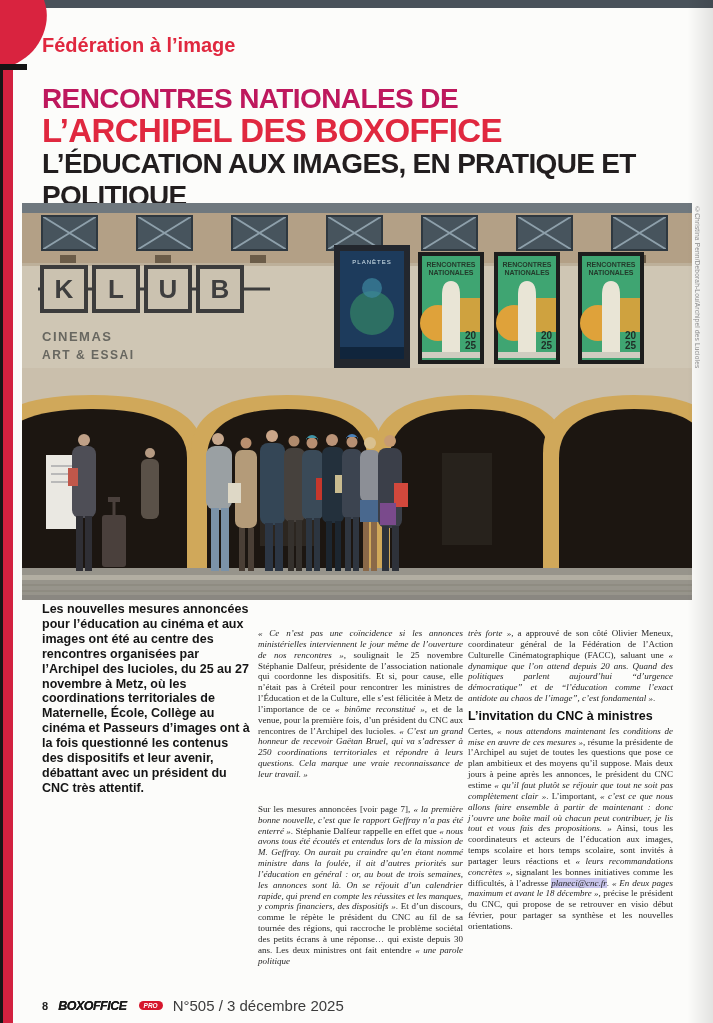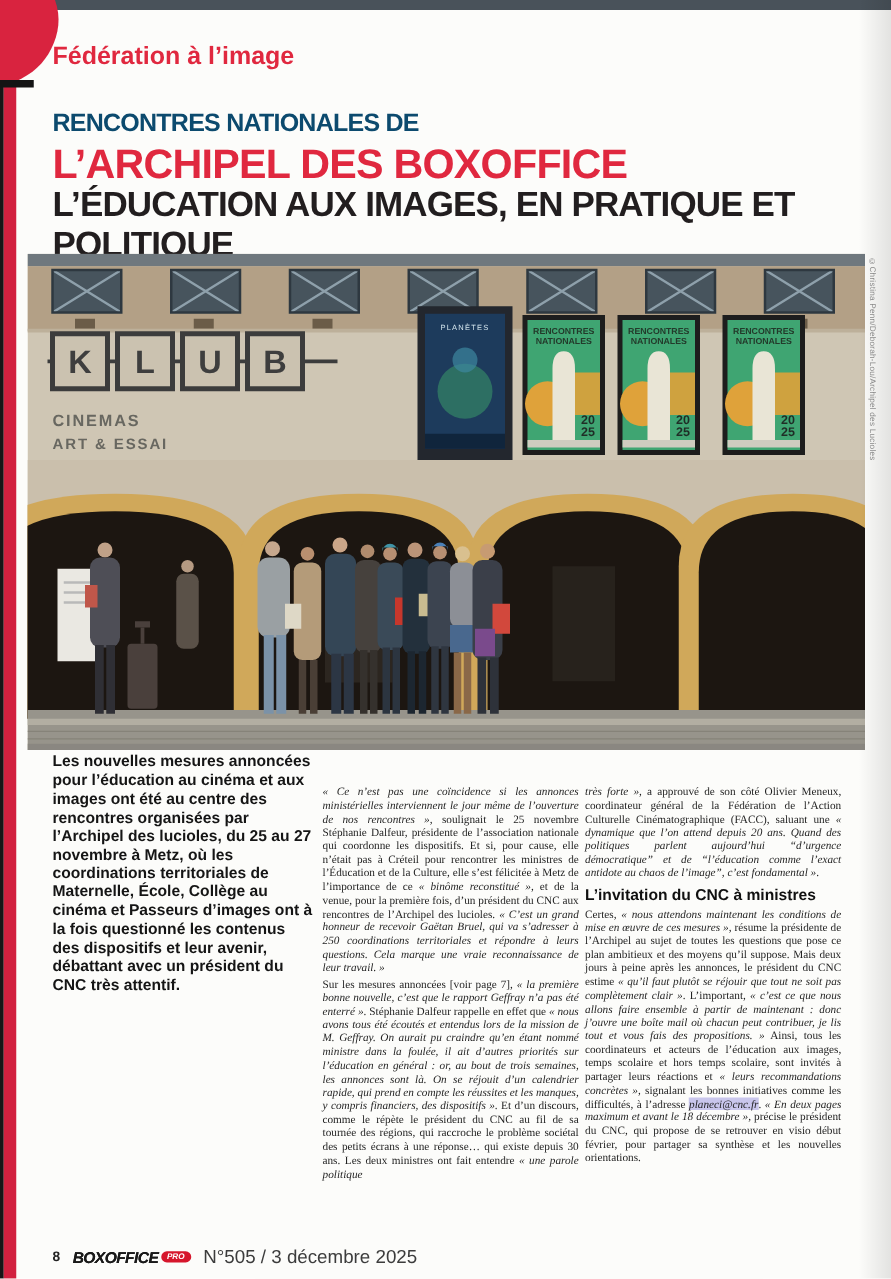--- a/index.html
+++ b/index.html
@@ -7,42 +7,42 @@
         font-family:"Liberation Sans",sans-serif;}
   .page-edge{position:absolute;right:0;top:0;width:26px;height:1023px;
              background:linear-gradient(to right,rgba(0,0,0,0),rgba(0,0,0,0.10));pointer-events:none;}
   .topbar{position:absolute;left:0;top:0;width:713px;height:8px;background:#49525a;}
   .left-strip{position:absolute;left:0;top:0;width:3px;height:1023px;background:#161616;}
   .red-rule{position:absolute;left:3px;top:52px;width:10px;height:971px;background:#d2213f;}
   .ribbon{position:absolute;left:0;top:0;width:50px;height:74px;}
   .section-label{position:absolute;left:42px;top:34px;font-size:20px;font-weight:700;color:#e0283f;}
   .headline{position:absolute;left:42px;top:84px;width:650px;}
   .headline span{display:block;font-weight:700;}
-  .hl1{font-size:20px;line-height:30px;color:#0c4a6e;letter-spacing:-0.6px;}
+  .hl1{font-size:28px;line-height:30px;color:#be185d;letter-spacing:-0.6px;}
   .hl2{font-size:33px;line-height:34px;color:#e0283f;letter-spacing:-0.6px;}
   .hl3{font-size:28px;line-height:32px;color:#221e1f;letter-spacing:-0.7px;}
   .photo{position:absolute;left:22px;top:203px;width:670px;height:397px;}
   .photo svg{display:block;width:670px;height:397px;}
   .photo-credit{position:absolute;left:694px;top:206px;writing-mode:vertical-rl;
                 font-size:6.5px;color:#8f8f8f;letter-spacing:.2px;}
   .col-intro{position:absolute;left:42px;top:602px;width:210px;font-weight:700;
              font-size:12.5px;line-height:14.9px;color:#151515;}
   .body-serif{font-family:"Liberation Serif",serif;font-size:9px;line-height:10.85px;
               text-align:justify;color:#1f1f1f;}
   .col-mid{position:absolute;left:258px;top:628px;width:205px;}
   .col-right{position:absolute;left:468px;top:628px;width:205px;}
   .body-serif p{margin:0;}
-  .body-serif p + p{margin-top:2px;}
+  .body-serif p + p{margin-top:24px;}
   .it{font-style:italic;}
   .hl{background:#c9c6ec;font-weight:400;}
   .cross-head{font-family:"Liberation Sans",sans-serif;font-weight:700;font-size:12.5px;
               color:#101010;margin:7px 0 4px 0;text-align:left;}
   .footer{position:absolute;left:42px;top:997px;display:flex;align-items:center;gap:10px;}
   .pageno{font-size:11px;font-weight:700;color:#222;}
-  .logo{display:flex;align-items:center;gap:2px;justify-content:space-between;}
+  .logo{display:flex;align-items:center;gap:12px;justify-content:space-between;}
   .logo-word{font-size:12.5px;font-weight:800;font-style:italic;letter-spacing:-0.5px;color:#1a1a1a;
              text-shadow:0 0 0 #000;}
   .logo-pro{background:#d6162c;color:#fff;font-size:6.5px;font-weight:700;padding:1px 5px;
             border-radius:7px;font-style:italic;}
   .issue{font-size:15px;color:#3c3c3c;}
 </style>
 </head>
 <body>
 
 <div class="page">

